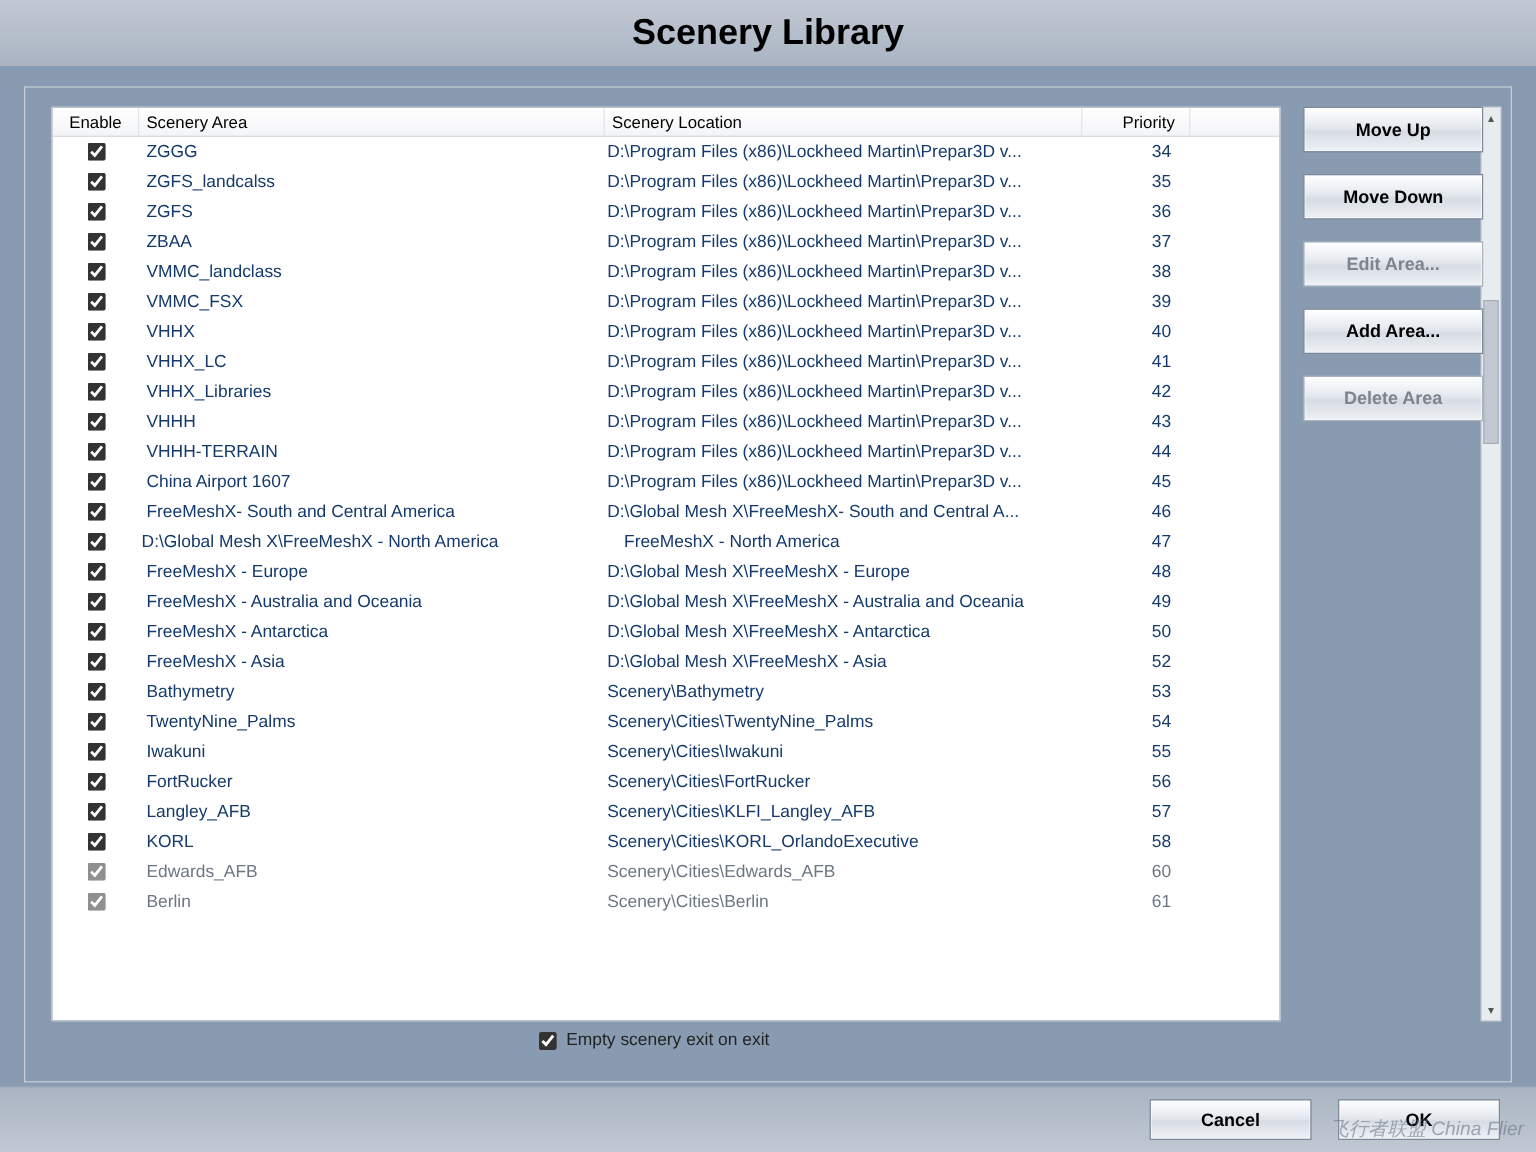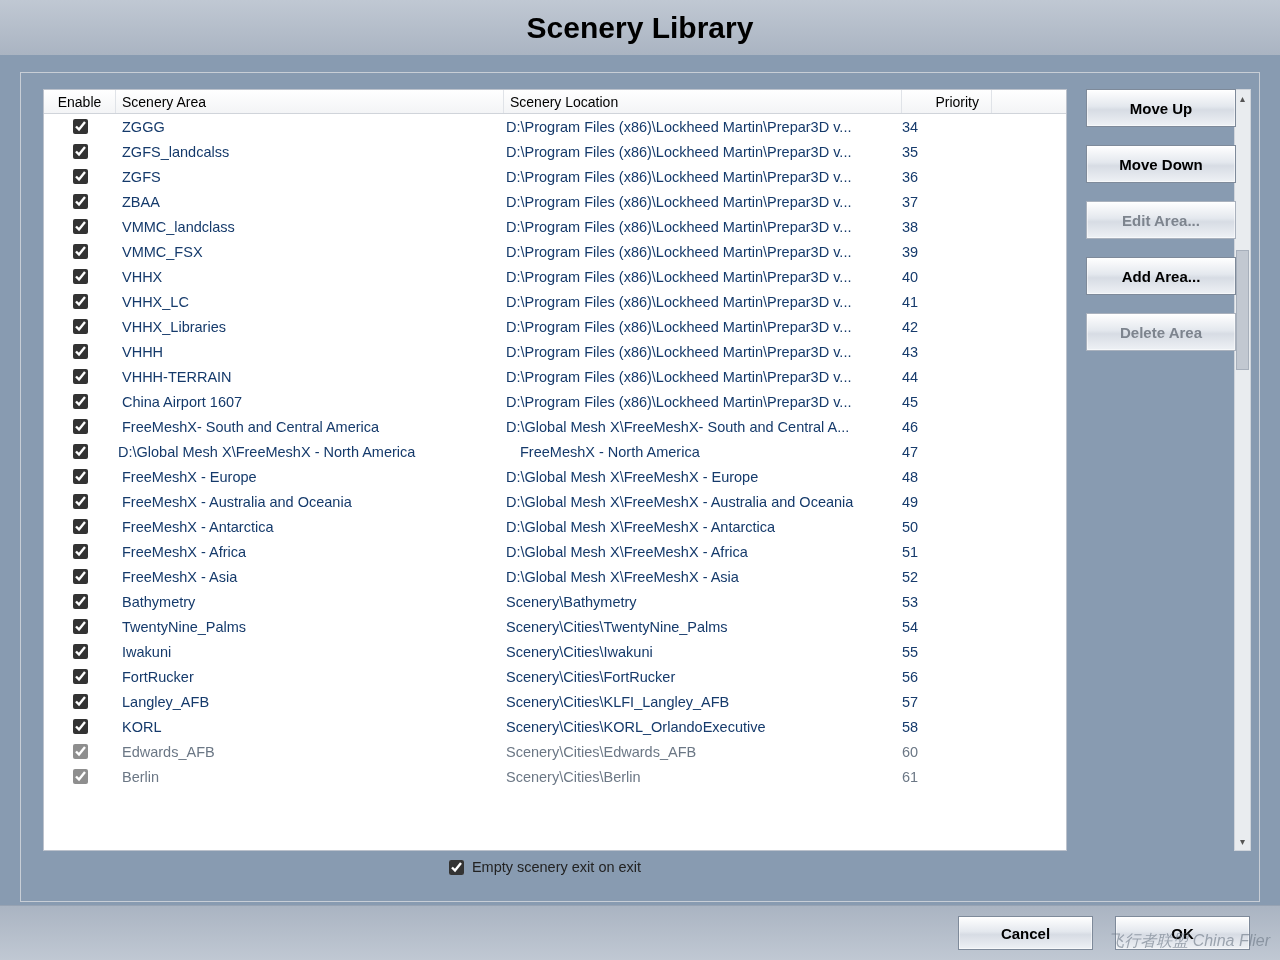--- a/index.html
+++ b/index.html
@@ -51,21 +51,21 @@
     display: flex;
     height: 25px;
     font-size: 14.5px;
     color: #153a6b;
     align-items: center;
   }
   .cell { overflow: hidden; white-space: nowrap; text-overflow: ellipsis; }
   .cell.enable { width: 72px; display:flex; justify-content:center; align-items:center; }
   .cell.area   { width: 388px; padding-left: 6px; }
   .cell.loc    { width: 398px; padding-left: 2px; }
-  .cell.prio   { width: 90px;  padding-right: 16px; }
+  .cell.prio   { width: 90px;  text-align: right; padding-right: 16px; }
 
   input.check {
     width: 15px; height: 15px;
     accent-color: #333;
   }
 
   .scroll-track {
     position: absolute;
     top: 12px; right: 4px; width: 17px; height: 762px;
     background: #e9ecef;
@@ -277,28 +277,20 @@
               <input type="checkbox" class="check" checked="" style="">
             </div>
             <div class="cell area">FreeMeshX - Antarctica</div>
             <div class="cell loc">D:\Global Mesh X\FreeMeshX - Antarctica</div>
             <div class="cell prio">50</div>
           </div>
           <div class="row">
             <div class="cell enable">
               <input type="checkbox" class="check" checked="" style="">
             </div>
-            <div class="cell area">FreeMeshX - Africa</div>
-            <div class="cell loc">D:\Global Mesh X\FreeMeshX - Africa</div>
-            <div class="cell prio">51</div>
-          </div>
-          <div class="row">
-            <div class="cell enable">
-              <input type="checkbox" class="check" checked="" style="">
-            </div>
             <div class="cell area">FreeMeshX - Asia</div>
             <div class="cell loc">D:\Global Mesh X\FreeMeshX - Asia</div>
             <div class="cell prio">52</div>
           </div>
           <div class="row">
             <div class="cell enable">
               <input type="checkbox" class="check" checked="" style="">
             </div>
             <div class="cell area">Bathymetry</div>
             <div class="cell loc">Scenery\Bathymetry</div>

